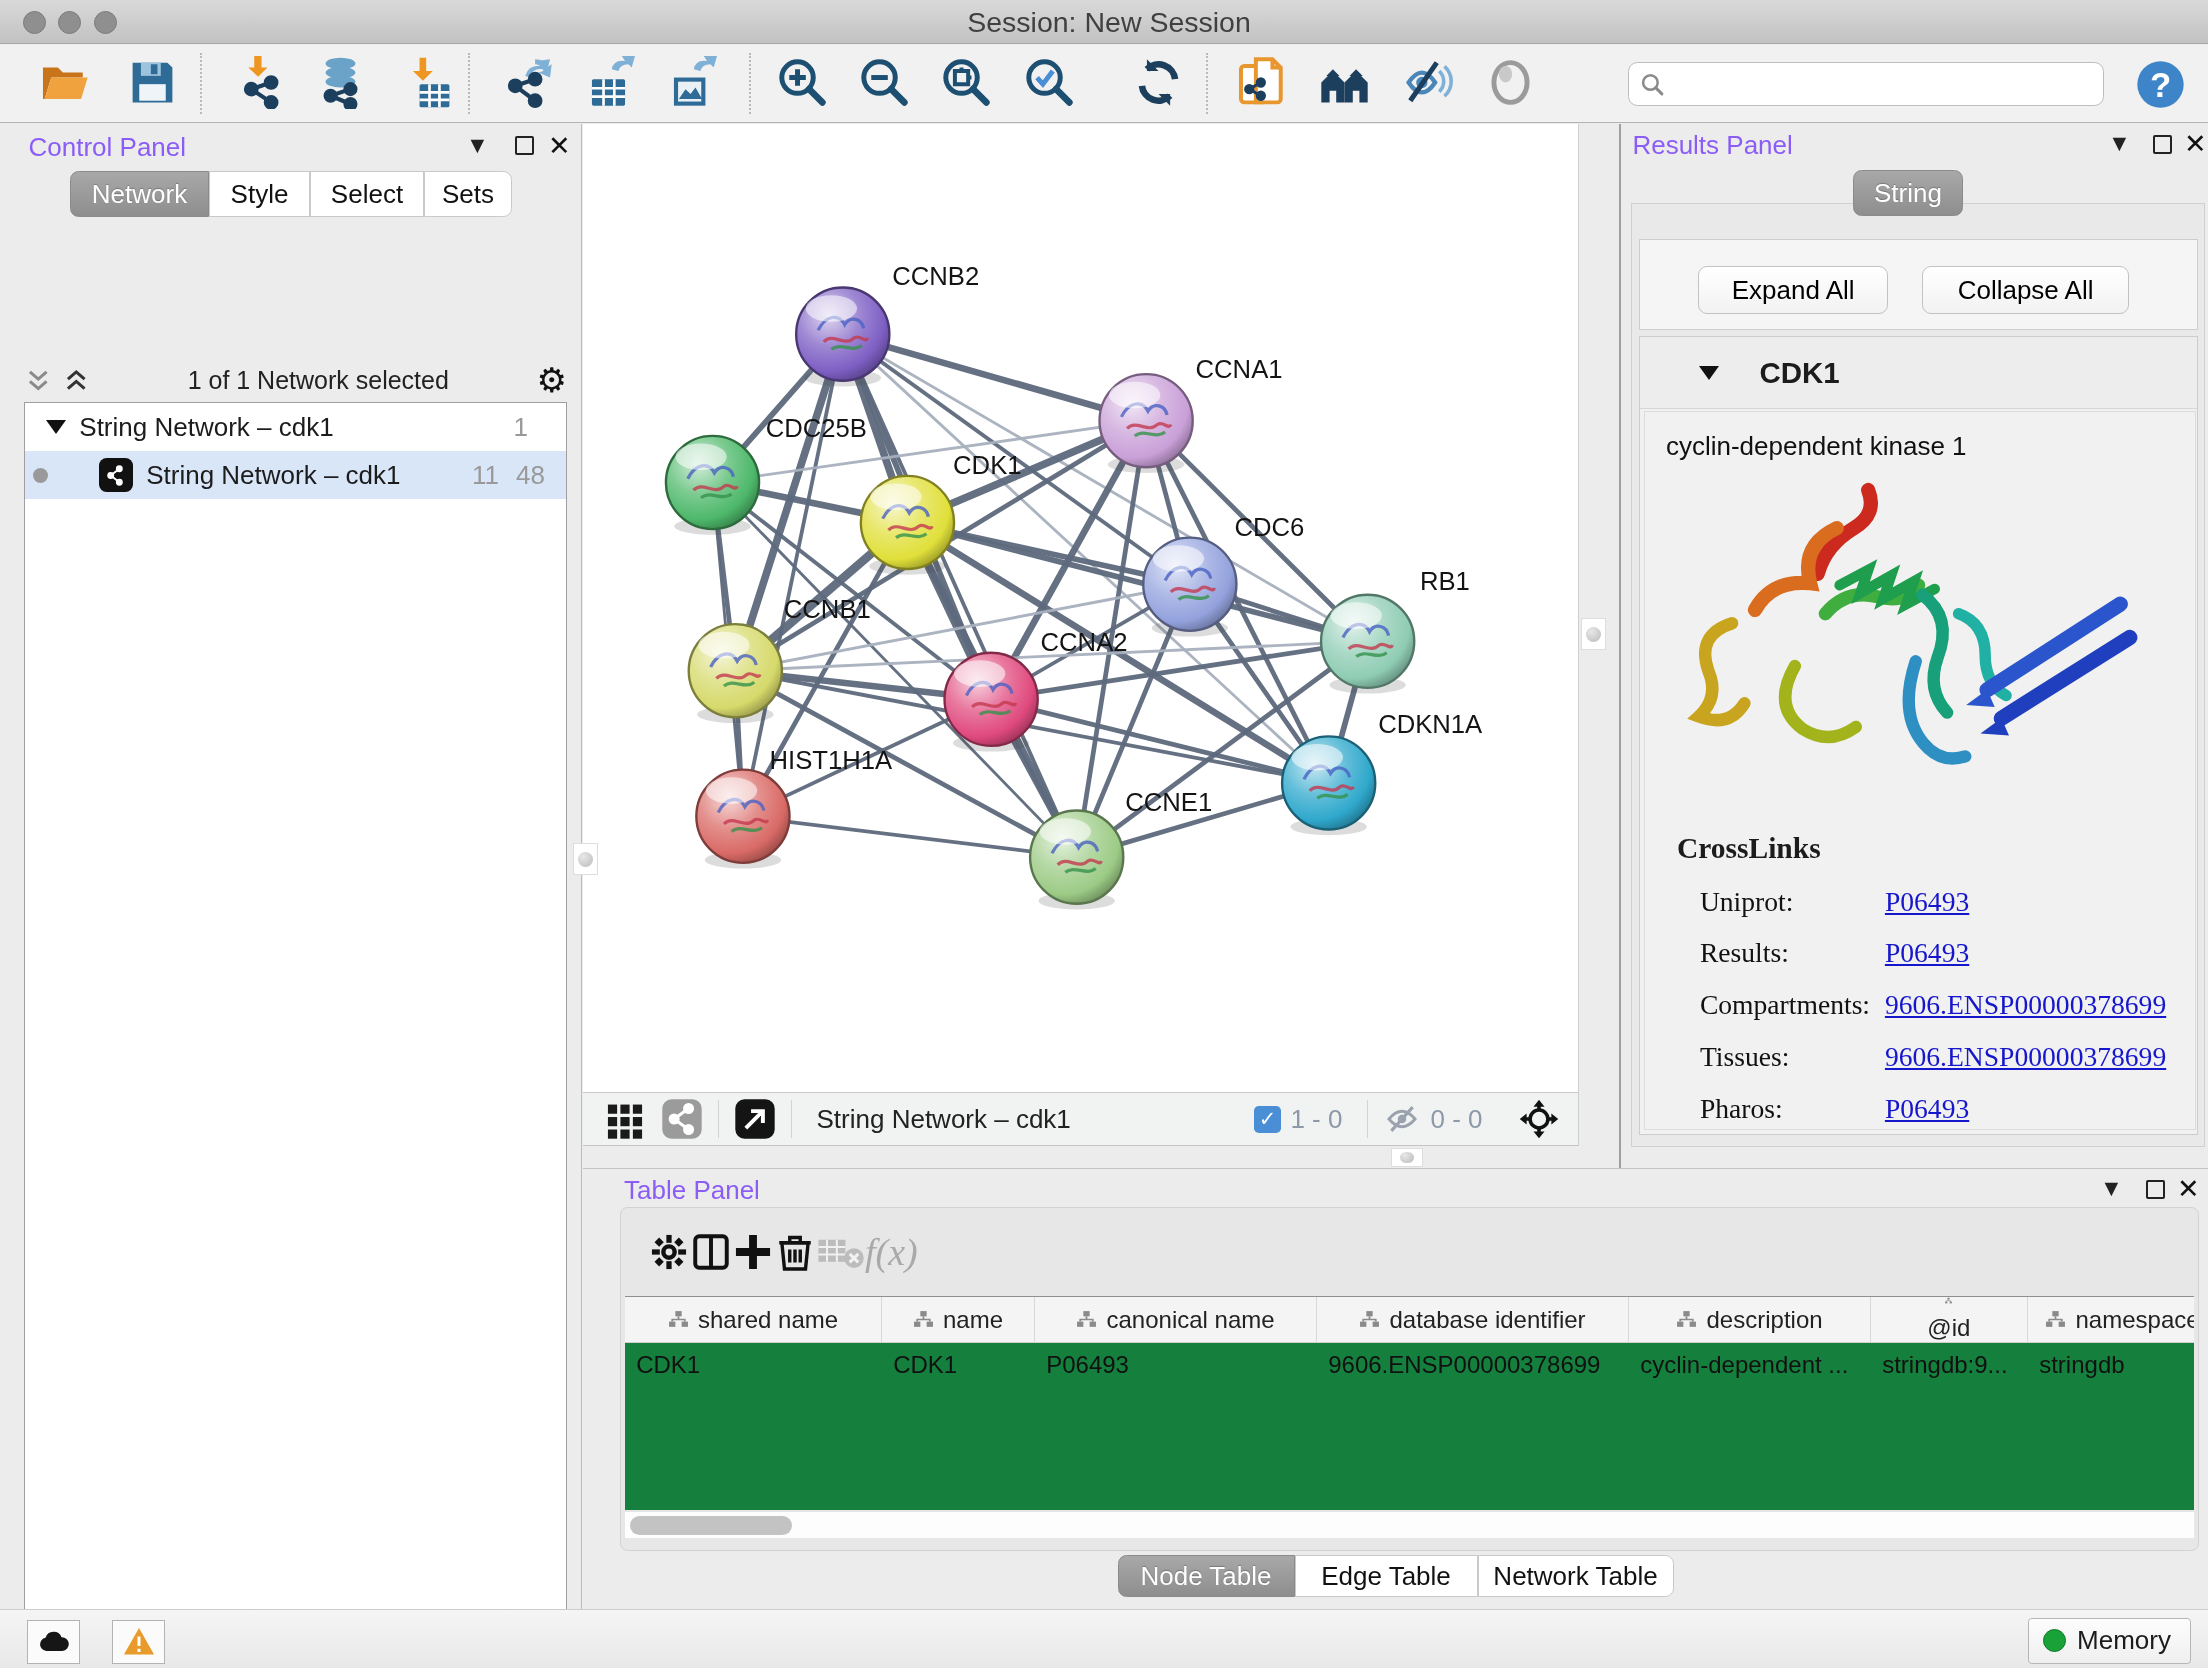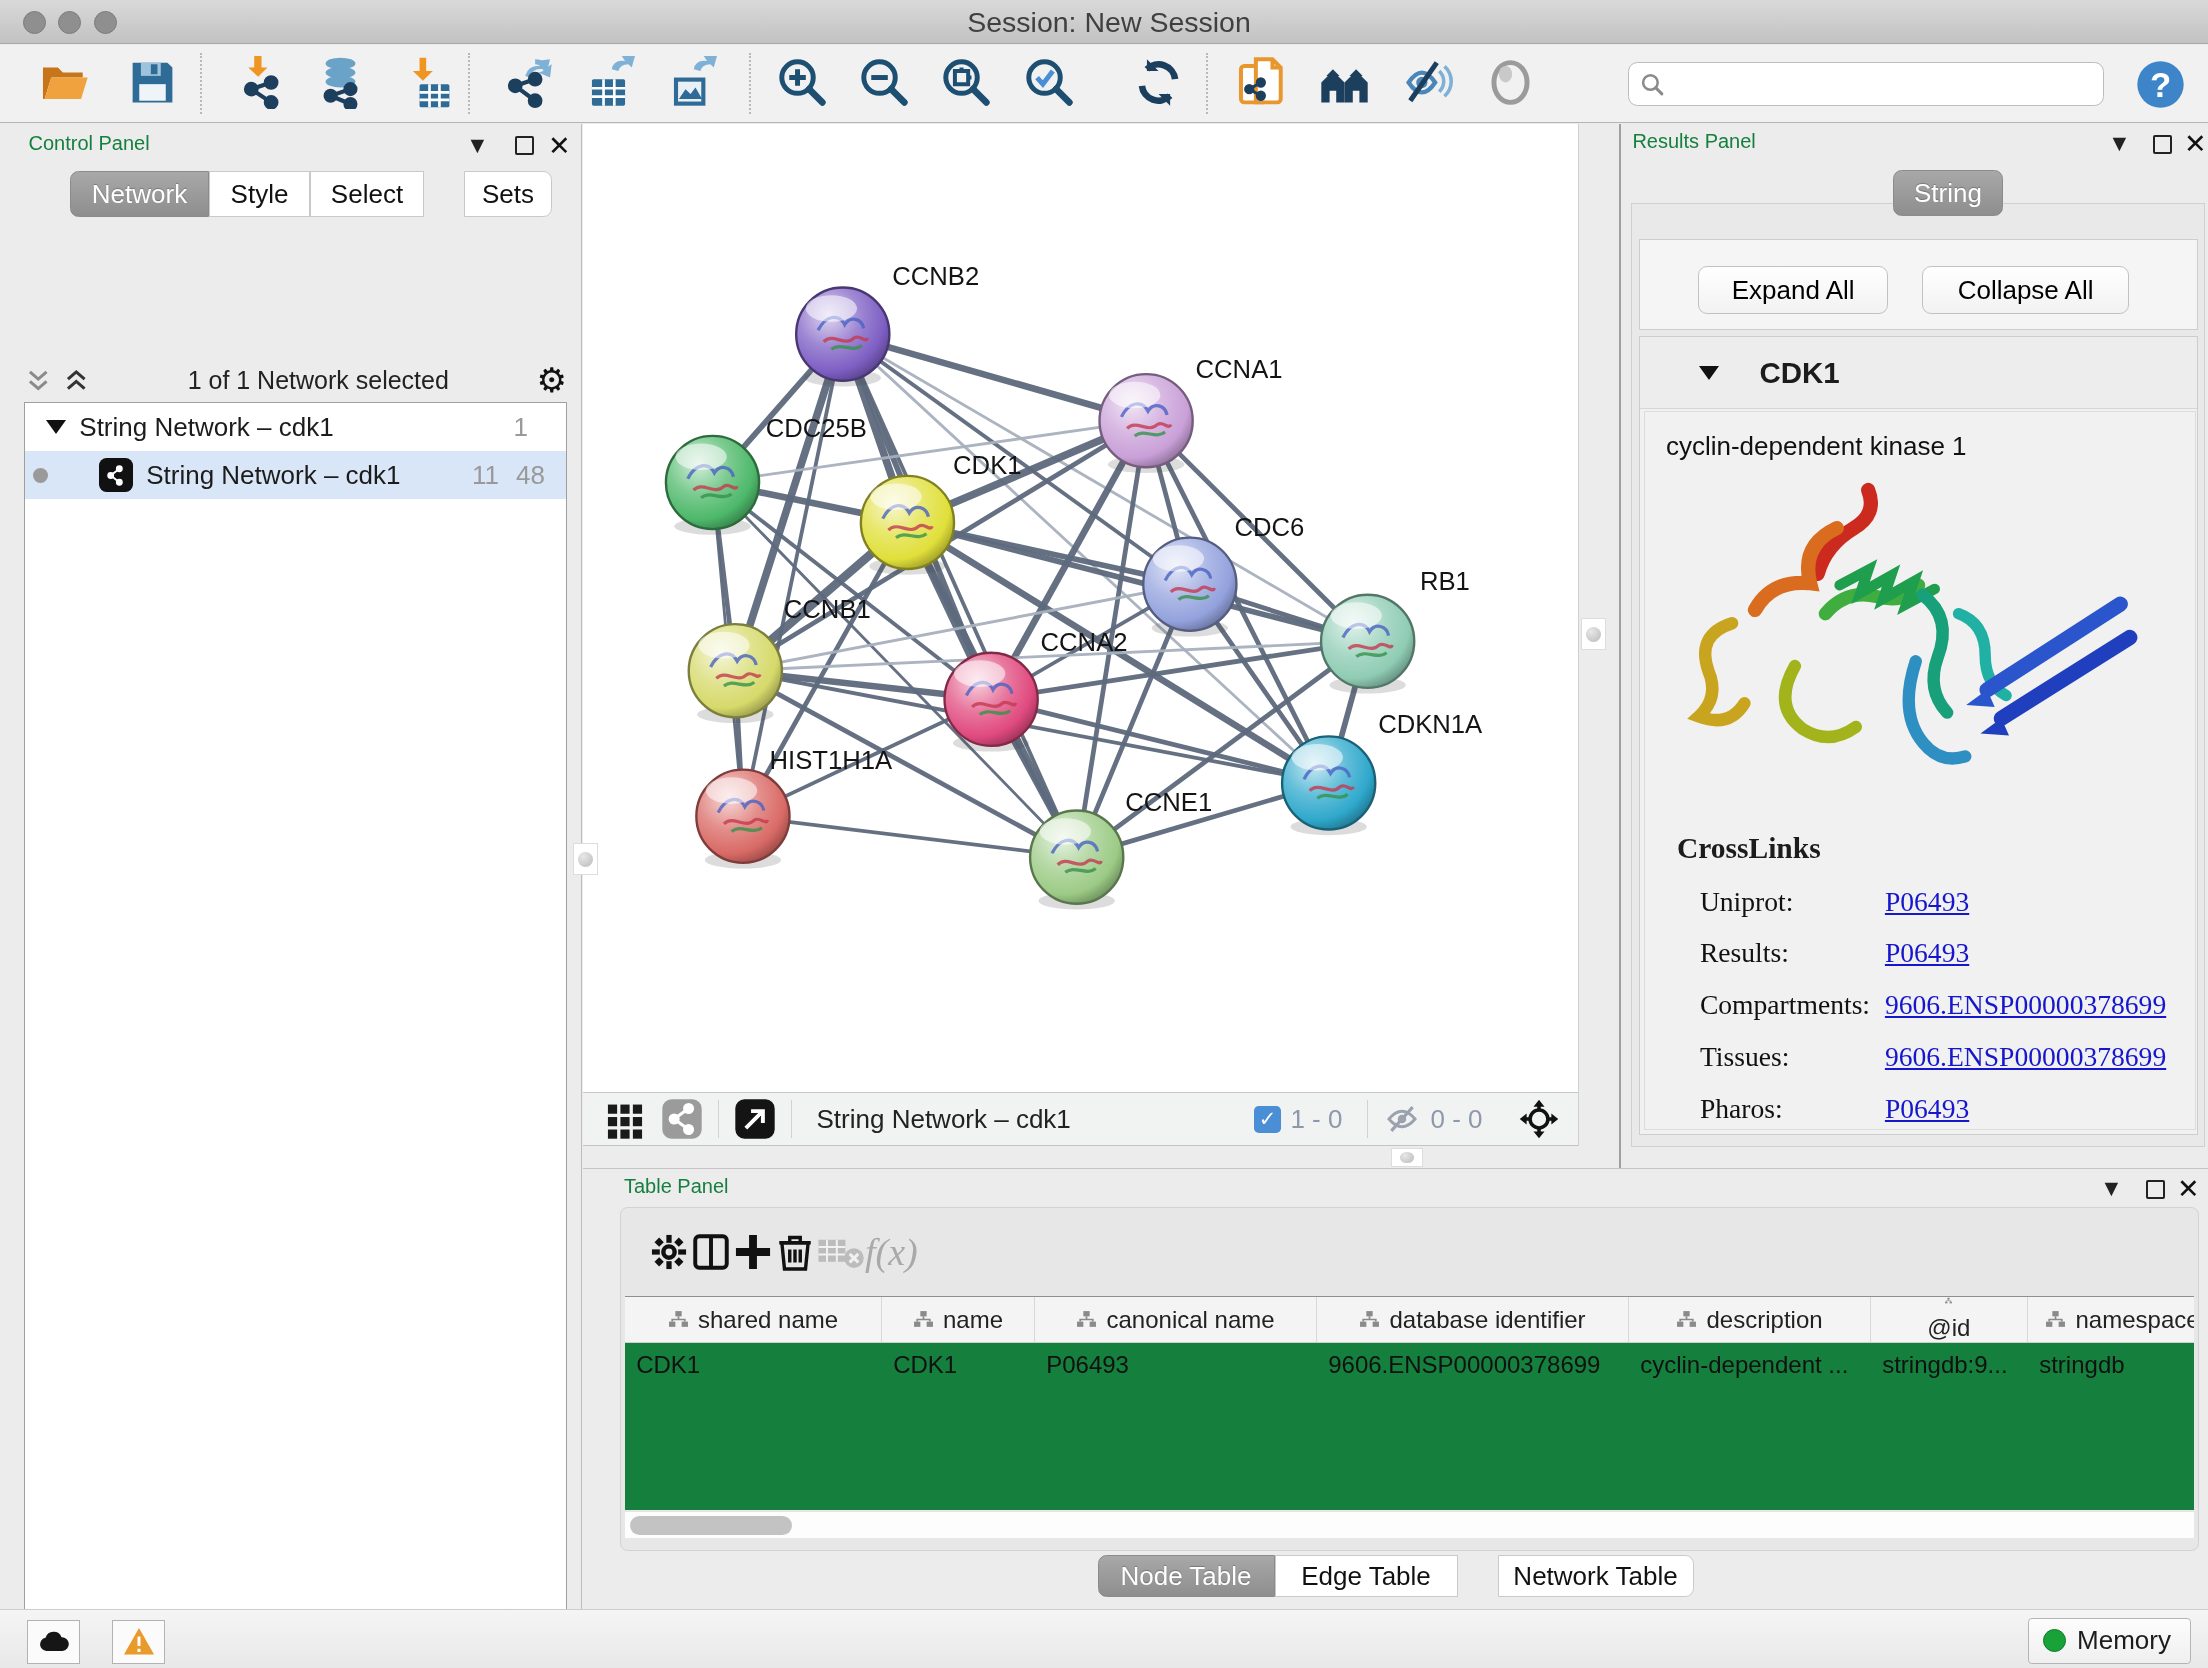--- a/index.html
+++ b/index.html
@@ -16,32 +16,32 @@
   
   .toolbar{position:absolute;left:0;top:45px;width:2208px;height:78px;background:#f1f1f1;
     border-bottom:1px solid #b4b4b4;}
   .tb{position:absolute;top:11.4px;width:53px;height:53px;border:none;background:transparent;padding:0;cursor:pointer;}
   .tb svg{width:100%;height:100%;}
   .tsep{position:absolute;top:7.6px;height:61px;border-left:2.9px dotted #b9b9b9;width:0;}
   .searchbox{position:absolute;left:1628px;top:17px;width:476px;height:44px;background:#fff;
     border:1.9px solid #bdbdbd;border-radius:9.5px;display:flex;align-items:center;padding:0 11.4px;}
   .searchbox input{border:none;outline:none;flex:1;font-size:25px;font-family:inherit;background:transparent;margin-left:9.5px;}
   
-  .phead{position:absolute;font-size:20px;color:#15803d;}
+  .phead{position:absolute;font-size:26px;color:#8b5cf6;}
   .picon{position:absolute;color:#222;font-size:23px;line-height:23px;cursor:pointer;}
   .sqicon{position:absolute;width:19px;height:19px;border:2.9px solid #222;border-radius:1.9px;cursor:pointer;}
   .xicon{position:absolute;font-size:27px;font-weight:bold;color:#111;cursor:pointer;}
   
   #controlpanel{position:absolute;left:0;top:124px;width:582px;height:1486px;background:#ececec;
     border-right:1px solid #bcbcbc;}
   .seg{position:absolute;display:flex;justify-content:space-between;}
   .seg .tab{height:46px;border:1px solid #c9c9c9;background:#fff;color:#111;font-size:26px;
     display:flex;align-items:center;justify-content:center;cursor:pointer;}
   .seg .tab.first{border-radius:8.6px 0 0 8.6px;}
-  .seg .tab.last{border-radius:0 8.6px 8.6px 0;margin-left:40px;}
+  .seg .tab.last{border-radius:0 8.6px 8.6px 0;}
   .seg .tab.active{background:linear-gradient(#a8a8a8,#8e8e8e);color:#fff;border-color:#8b8b8b;
     text-shadow:0 -1px 1px rgba(0,0,0,.25);}
   .gearrow{position:absolute;left:24px;top:236px;width:543px;height:40px;display:flex;align-items:center;}
   .chev{width:28.5px;height:28.5px;margin-right:9.5px;cursor:pointer;}
   .selstat{flex:1;text-align:center;font-size:25px;color:#222;}
   .gearbtn{font-size:34px;line-height:34px;color:#111;cursor:pointer;}
   .treebox{position:absolute;left:24px;top:278px;width:543px;height:1282px;background:#fff;
     border:1.9px solid #9f9f9f;}
   .trow{display:flex;align-items:center;height:48px;font-size:26px;}
   .trow .cnt{color:#999;margin-left:17px;}

